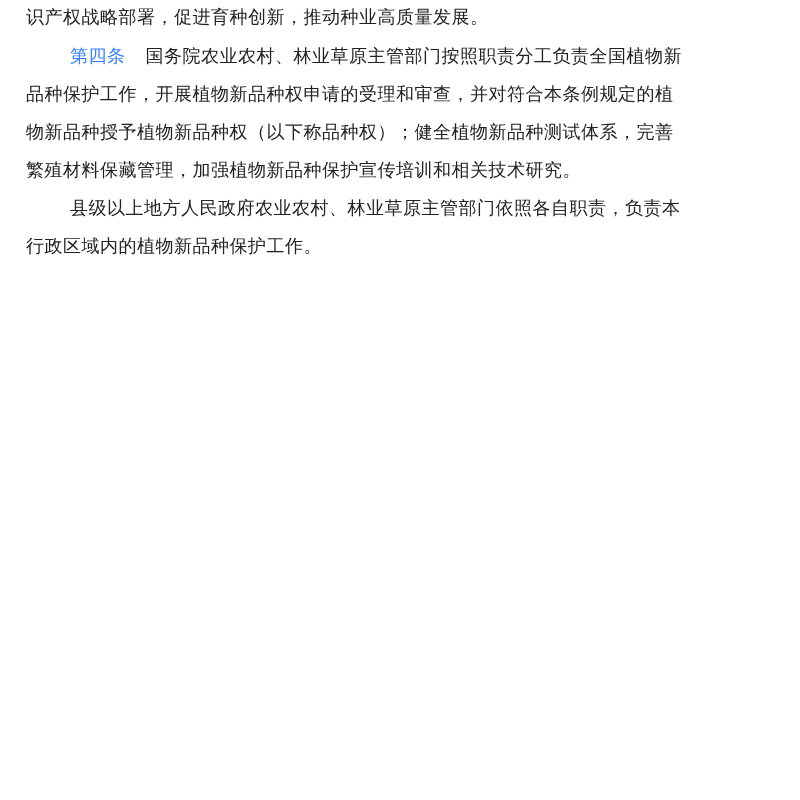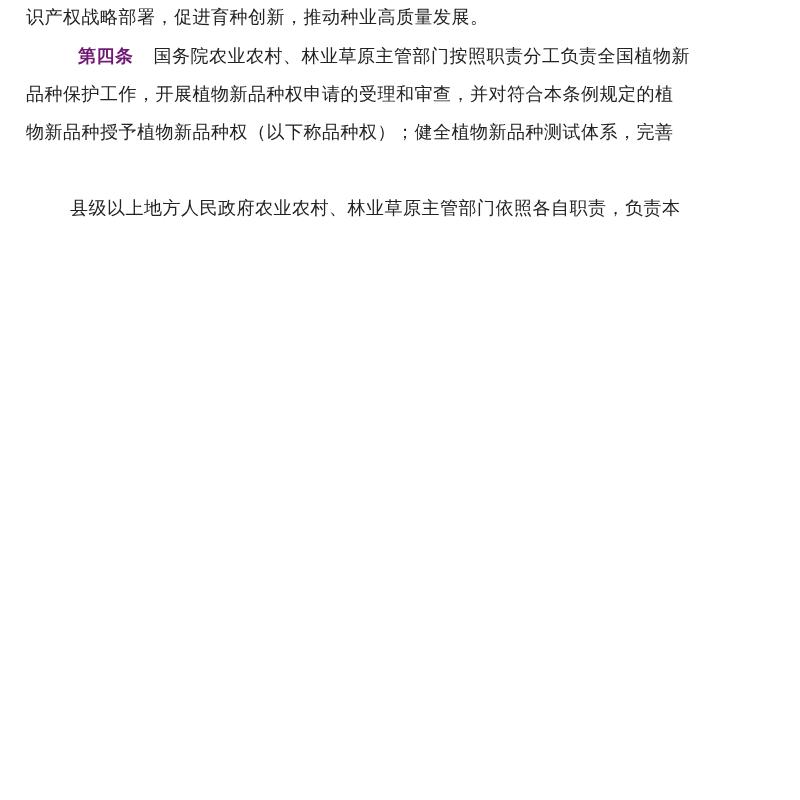--- a/index.html
+++ b/index.html
@@ -4,32 +4,34 @@
   <style>
     html, body { margin: 0; padding: 0; background: #ffffff; }
     body { width: 800px; height: 800px; overflow: hidden; position: relative; }
     .page {
       position: absolute; left: 8px; top: 0; width: 800px; height: 800px;
       font-family: "DejaVu Serif", "Liberation Serif", serif;
       color: #222222; font-size: 18px; letter-spacing: 0.5px;
     }
     .line { position: absolute; left: 18px; white-space: nowrap; line-height: 30px; height: 30px; }
     .ind { left: 62px; }
-    .b { font-weight: bold; font-family: "DejaVu Sans", "Liberation Sans", sans-serif; color: #701a75; margin-left: 8px; }
+    .b { font-weight: normal; font-family: "DejaVu Sans", "Liberation Sans", sans-serif; color: #3b82f6; }
     .gap { display: inline-block; width: 20px; }
   </style>
 </head>
 <body>
 
 <div class="page">
   <div class="line" style="top:2px">识产权战略部署，促进育种创新，推动种业高质量发展。</div>
 
   <div class="line ind" style="top:41px"><span class="b">第四条</span><span class="gap"></span><span>国务院农业农村、林业草原主管部门按照职责分工负责全国植物新</span></div>
   <div class="line" style="top:79px">品种保护工作，开展植物新品种权申请的受理和审查，并对符合本条例规定的植</div>
   <div class="line" style="top:117px">物新品种授予植物新品种权（以下称品种权）；健全植物新品种测试体系，完善</div>
+  <div class="line" style="top:155px">繁殖材料保藏管理，加强植物新品种保护宣传培训和相关技术研究。</div>
 
   <div class="line ind" style="top:193px">县级以上地方人民政府农业农村、林业草原主管部门依照各自职责，负责本</div>
+  <div class="line" style="top:231px">行政区域内的植物新品种保护工作。</div>
 
 
 </div>
 
 <style>
 </style>
 
 </body></html>

